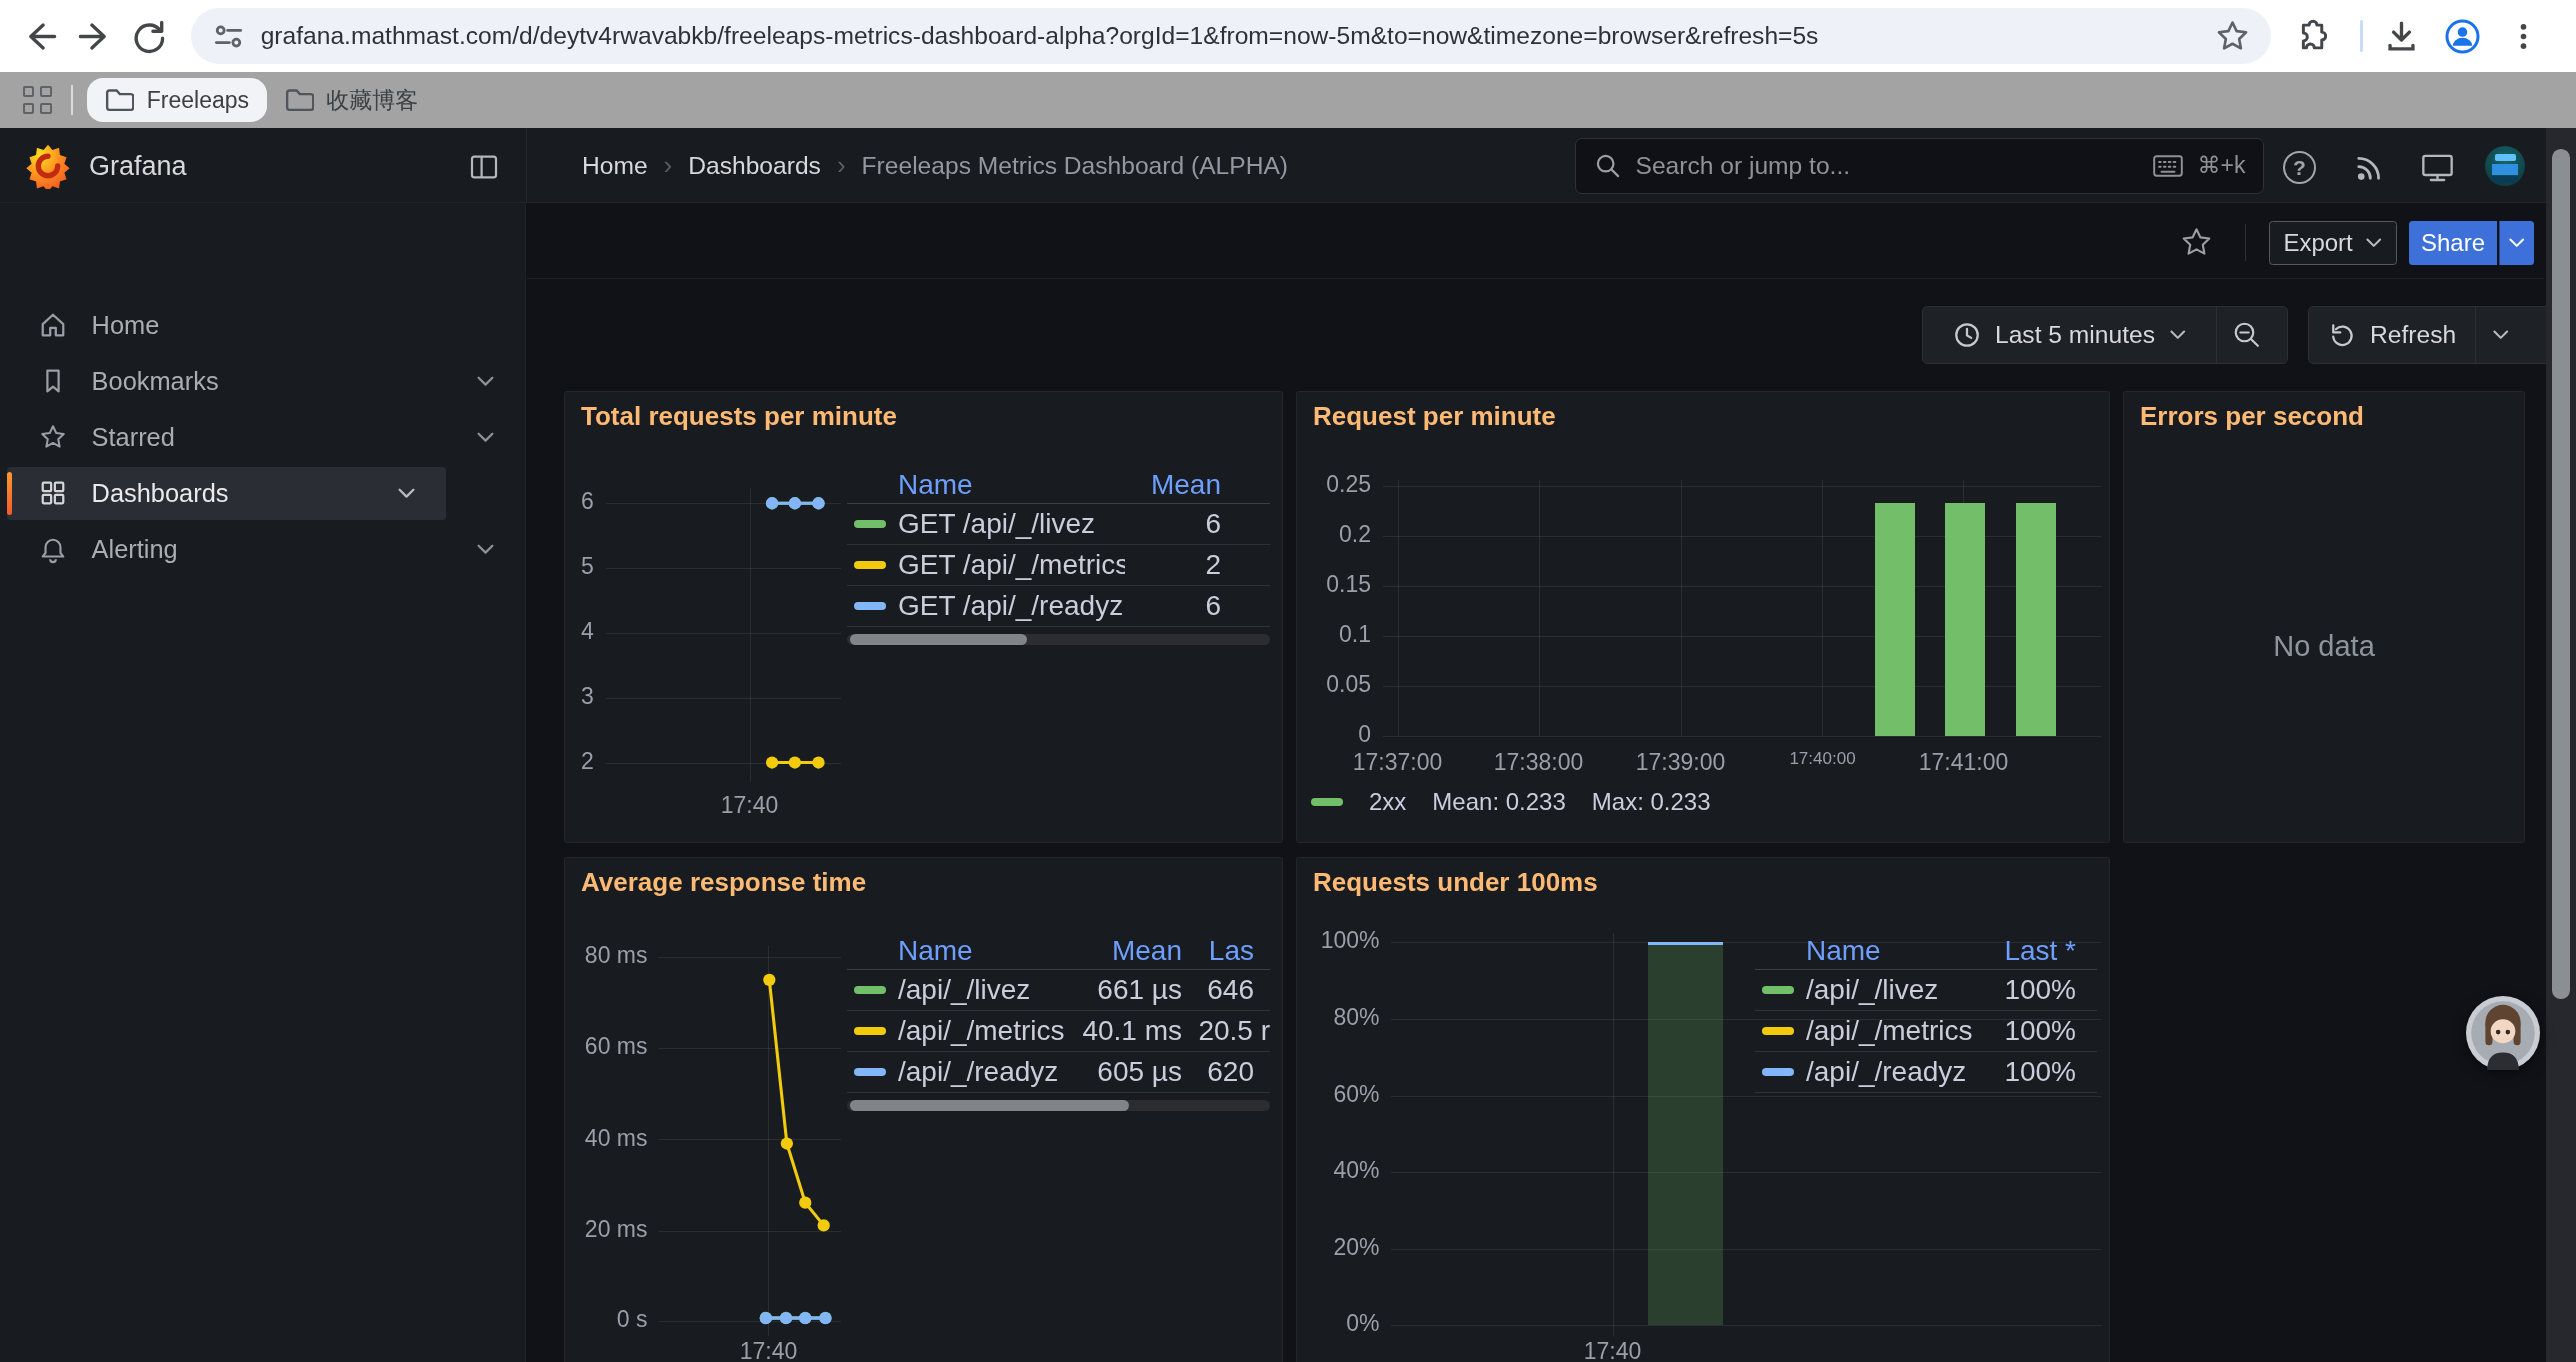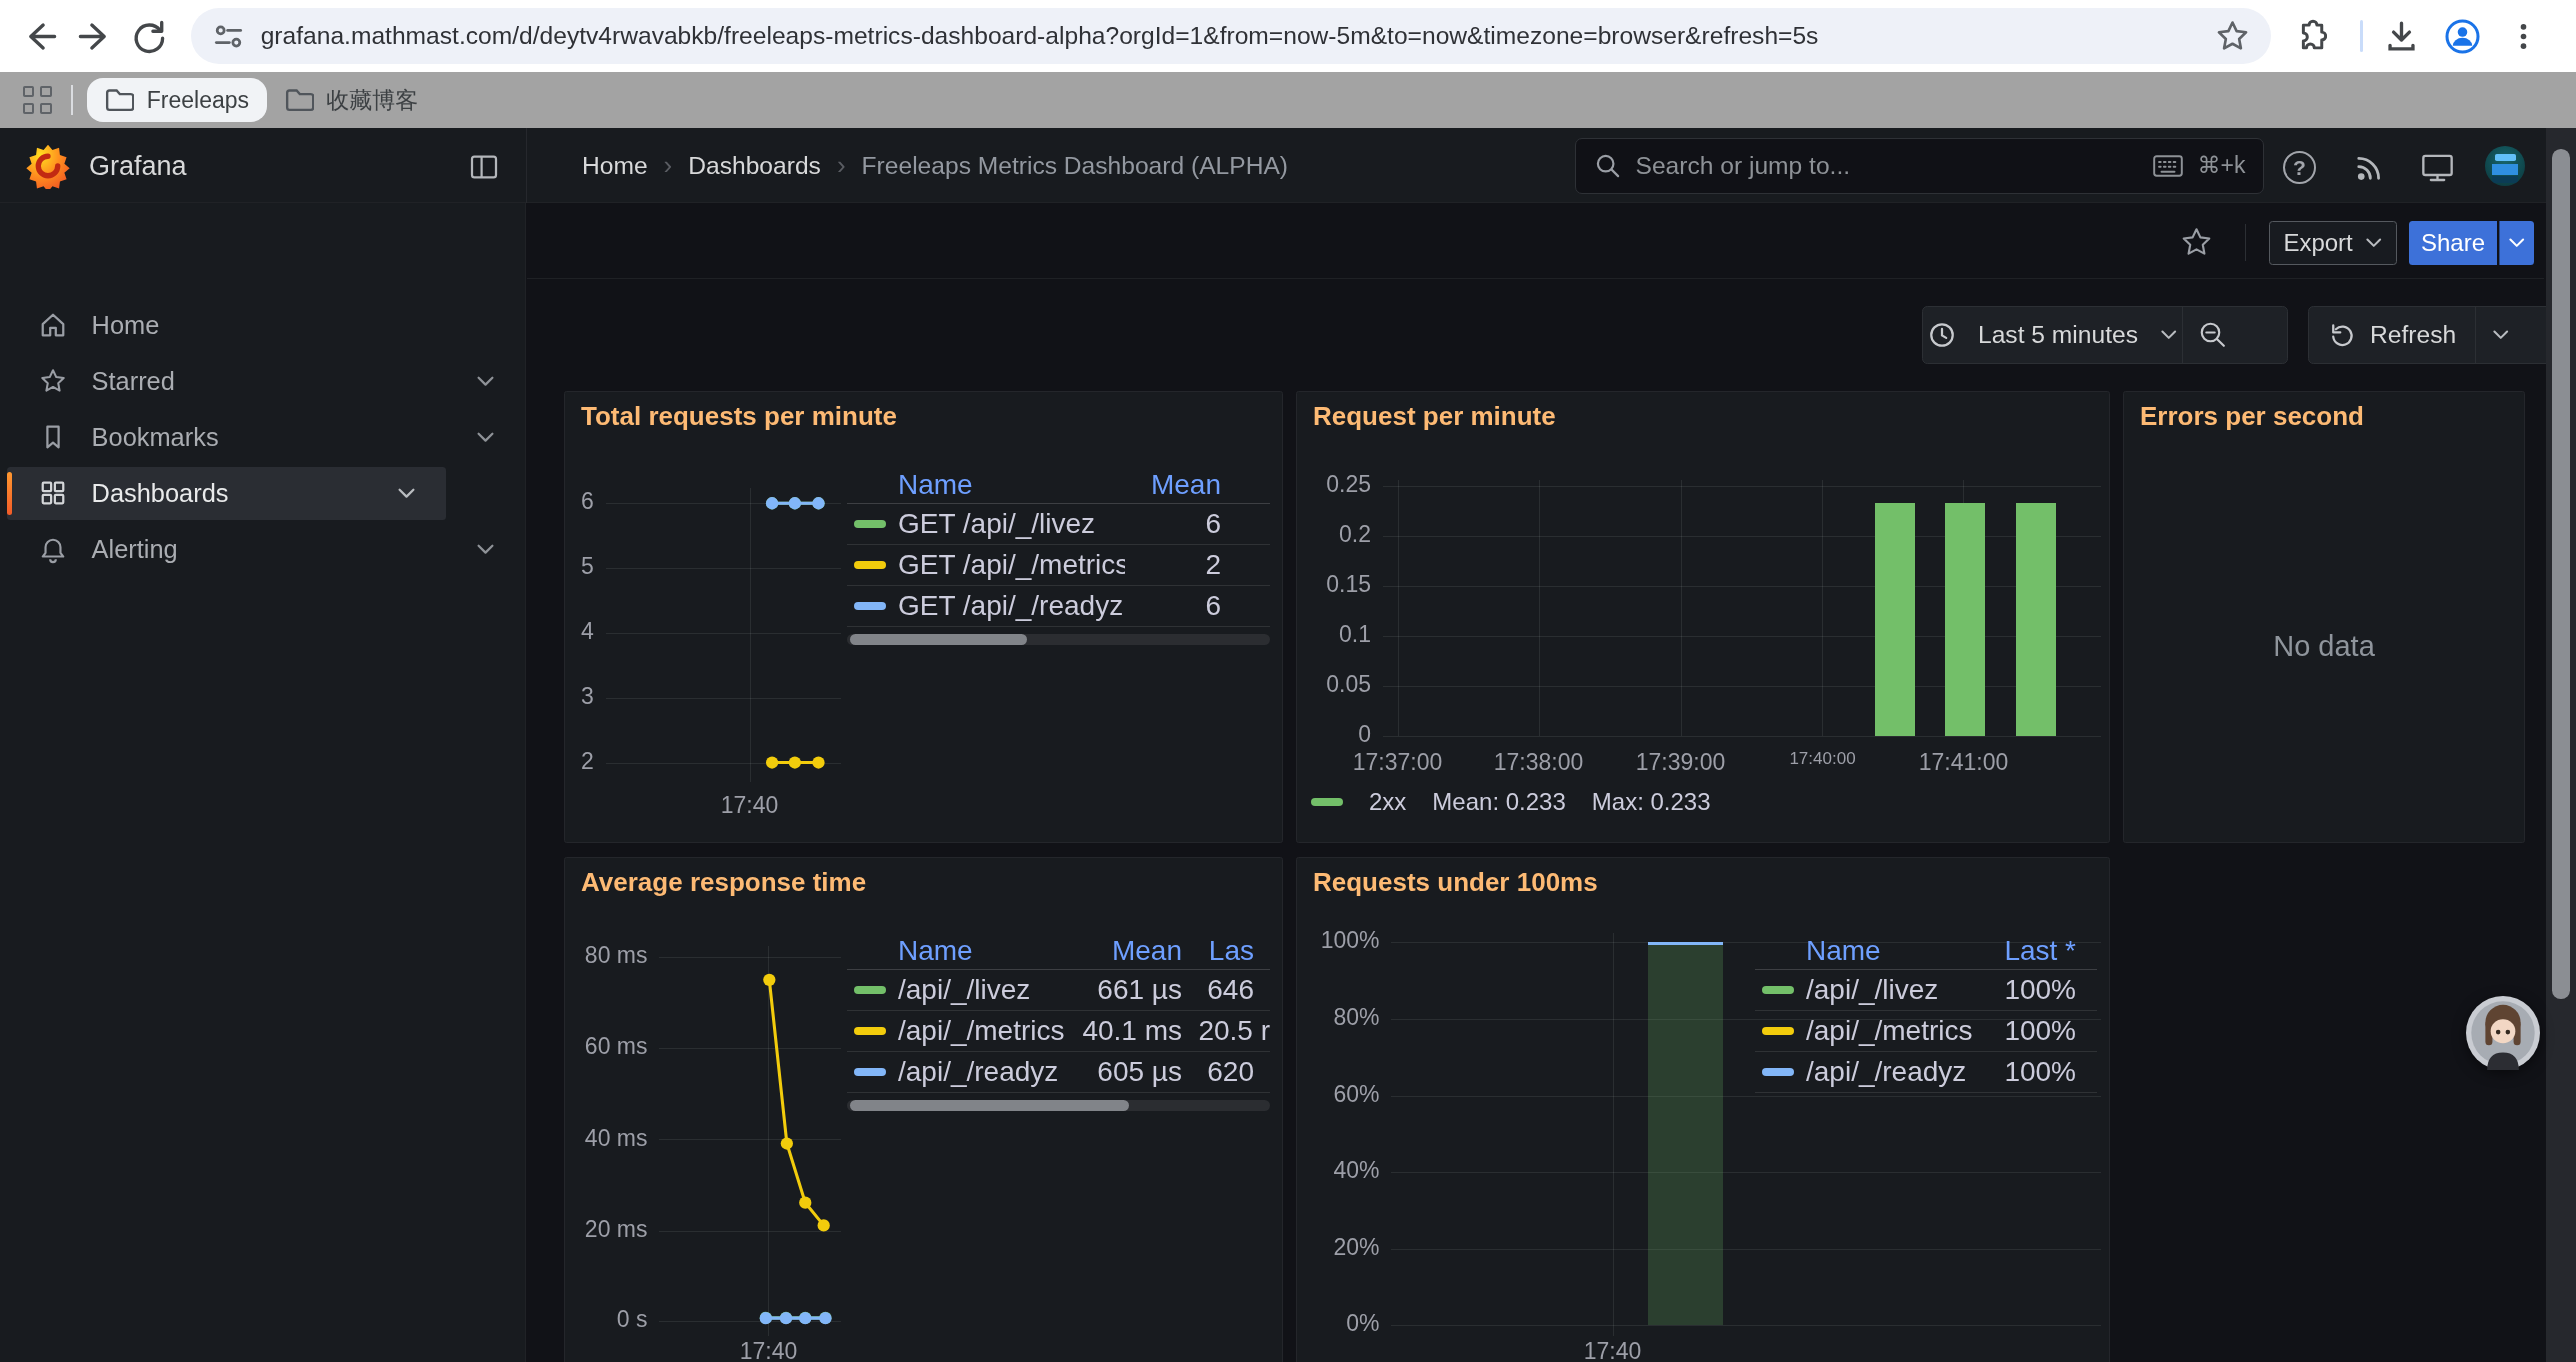--- a/index.html
+++ b/index.html
@@ -267,40 +267,40 @@
     <div class="g-sidebar">
       <div style="height:94px"></div>
       <div class="sb-item">
         <svg class="ic" width="28" height="28" viewBox="0 0 30 30">
             <path d="M4 14 L15 4 L26 14 V26 H18 v-8 h-6 v8 H4 z" fill="none" stroke="#9a9ea5" stroke-width="2.4" stroke-linejoin="round"></path>
           </svg>
         <span class="lbl">Home</span>
       </div>
       <div class="sb-item">
         <svg class="ic" width="28" height="28" viewBox="0 0 30 30">
+            <path d="M9 4 h12 v22 l-6-5 -6 5 z" fill="none" stroke="#9a9ea5" stroke-width="2.4" stroke-linejoin="round"></path>
+          </svg>
+        <span class="lbl">Bookmarks</span>
+        <span class="chev">
+            <svg class="ic" width="19" height="12.3" viewBox="0 0 22 14">
+              <path d="M3 3 l8 8 8-8" fill="none" stroke="#8e9297" stroke-width="2.6" stroke-linecap="round" stroke-linejoin="round"></path>
+            </svg>
+          </span>
+      </div>
+      <div class="sb-item">
+        <svg class="ic" width="28" height="28" viewBox="0 0 30 30">
             <path d="M15 3.5 l3.5 7.3 8 1 -5.9 5.6 1.5 7.9 -7.1-3.9 -7.1 3.9 1.5-7.9 -5.9-5.6 8-1 z" fill="none" stroke="#9a9ea5" stroke-width="2.2" stroke-linejoin="round"></path>
           </svg>
         <span class="lbl">Starred</span>
         <span class="chev">
             <svg class="ic" width="19" height="12.3" viewBox="0 0 22 14">
               <path d="M3 3 l8 8 8-8" fill="none" stroke="#8e9297" stroke-width="2.6" stroke-linecap="round" stroke-linejoin="round"></path>
             </svg>
           </span>
       </div>
-      <div class="sb-item">
-        <svg class="ic" width="28" height="28" viewBox="0 0 30 30">
-            <path d="M9 4 h12 v22 l-6-5 -6 5 z" fill="none" stroke="#9a9ea5" stroke-width="2.4" stroke-linejoin="round"></path>
-          </svg>
-        <span class="lbl">Bookmarks</span>
-        <span class="chev">
-            <svg class="ic" width="19" height="12.3" viewBox="0 0 22 14">
-              <path d="M3 3 l8 8 8-8" fill="none" stroke="#8e9297" stroke-width="2.6" stroke-linecap="round" stroke-linejoin="round"></path>
-            </svg>
-          </span>
-      </div>
       <div class="sb-item active">
         <svg class="ic" width="28" height="28" viewBox="0 0 30 30">
             <rect x="4" y="4" width="9" height="9" rx="1" fill="none" stroke="#d4d6d9" stroke-width="2.4"></rect>
             <rect x="17" y="4" width="9" height="9" rx="1" fill="none" stroke="#d4d6d9" stroke-width="2.4"></rect>
             <rect x="4" y="17" width="9" height="9" rx="1" fill="none" stroke="#d4d6d9" stroke-width="2.4"></rect>
             <rect x="17" y="17" width="9" height="9" rx="1" fill="none" stroke="#d4d6d9" stroke-width="2.4"></rect>
           </svg>
         <span class="lbl">Dashboards</span>
         <span class="chev">
             <svg class="ic" width="19" height="12.3" viewBox="0 0 22 14">
@@ -339,21 +339,21 @@
     <div class="btn primary" style="left:2409px;top:93px;width:88px;border-radius:3.5px 0 0 3.5px;">
       <span>Share</span>
     </div>
     <div class="btn primary" style="left:2499px;top:93px;width:35px;border-radius:0 3.5px 3.5px 0;border-left:0.9px solid rgba(0,0,0,0.35);">
       <svg class="ic" width="17.5" height="11.4" viewBox="0 0 22 14">
           <path d="M3 3 l8 8 8-8" fill="none" stroke="#ffffff" stroke-width="2.6" stroke-linecap="round" stroke-linejoin="round"></path>
         </svg>
     </div>
 
     <div class="tp-group" style="left:1922px;width:366px;">
-      <div style="display:flex;align-items:center;gap:22px;padding:0 5px;height:100%;">
+      <div style="display:flex;align-items:center;gap:14px;padding:0 30px;height:100%;">
         <svg class="ic" width="28" height="28" viewBox="0 0 30 30">
             <circle cx="15" cy="15" r="11.5" fill="none" stroke="#c7c9cd" stroke-width="2.4"></circle>
             <path d="M15 8.5 v7 l4.5 2.6" fill="none" stroke="#c7c9cd" stroke-width="2.4" stroke-linecap="round"></path>
           </svg>
         <span>Last 5 minutes</span>
         <svg class="ic" width="17.5" height="11.4" viewBox="0 0 22 14">
             <path d="M3 3 l8 8 8-8" fill="none" stroke="#b9bcc0" stroke-width="2.6" stroke-linecap="round" stroke-linejoin="round"></path>
           </svg>
       </div>
       <div class="tp-sep"></div>

